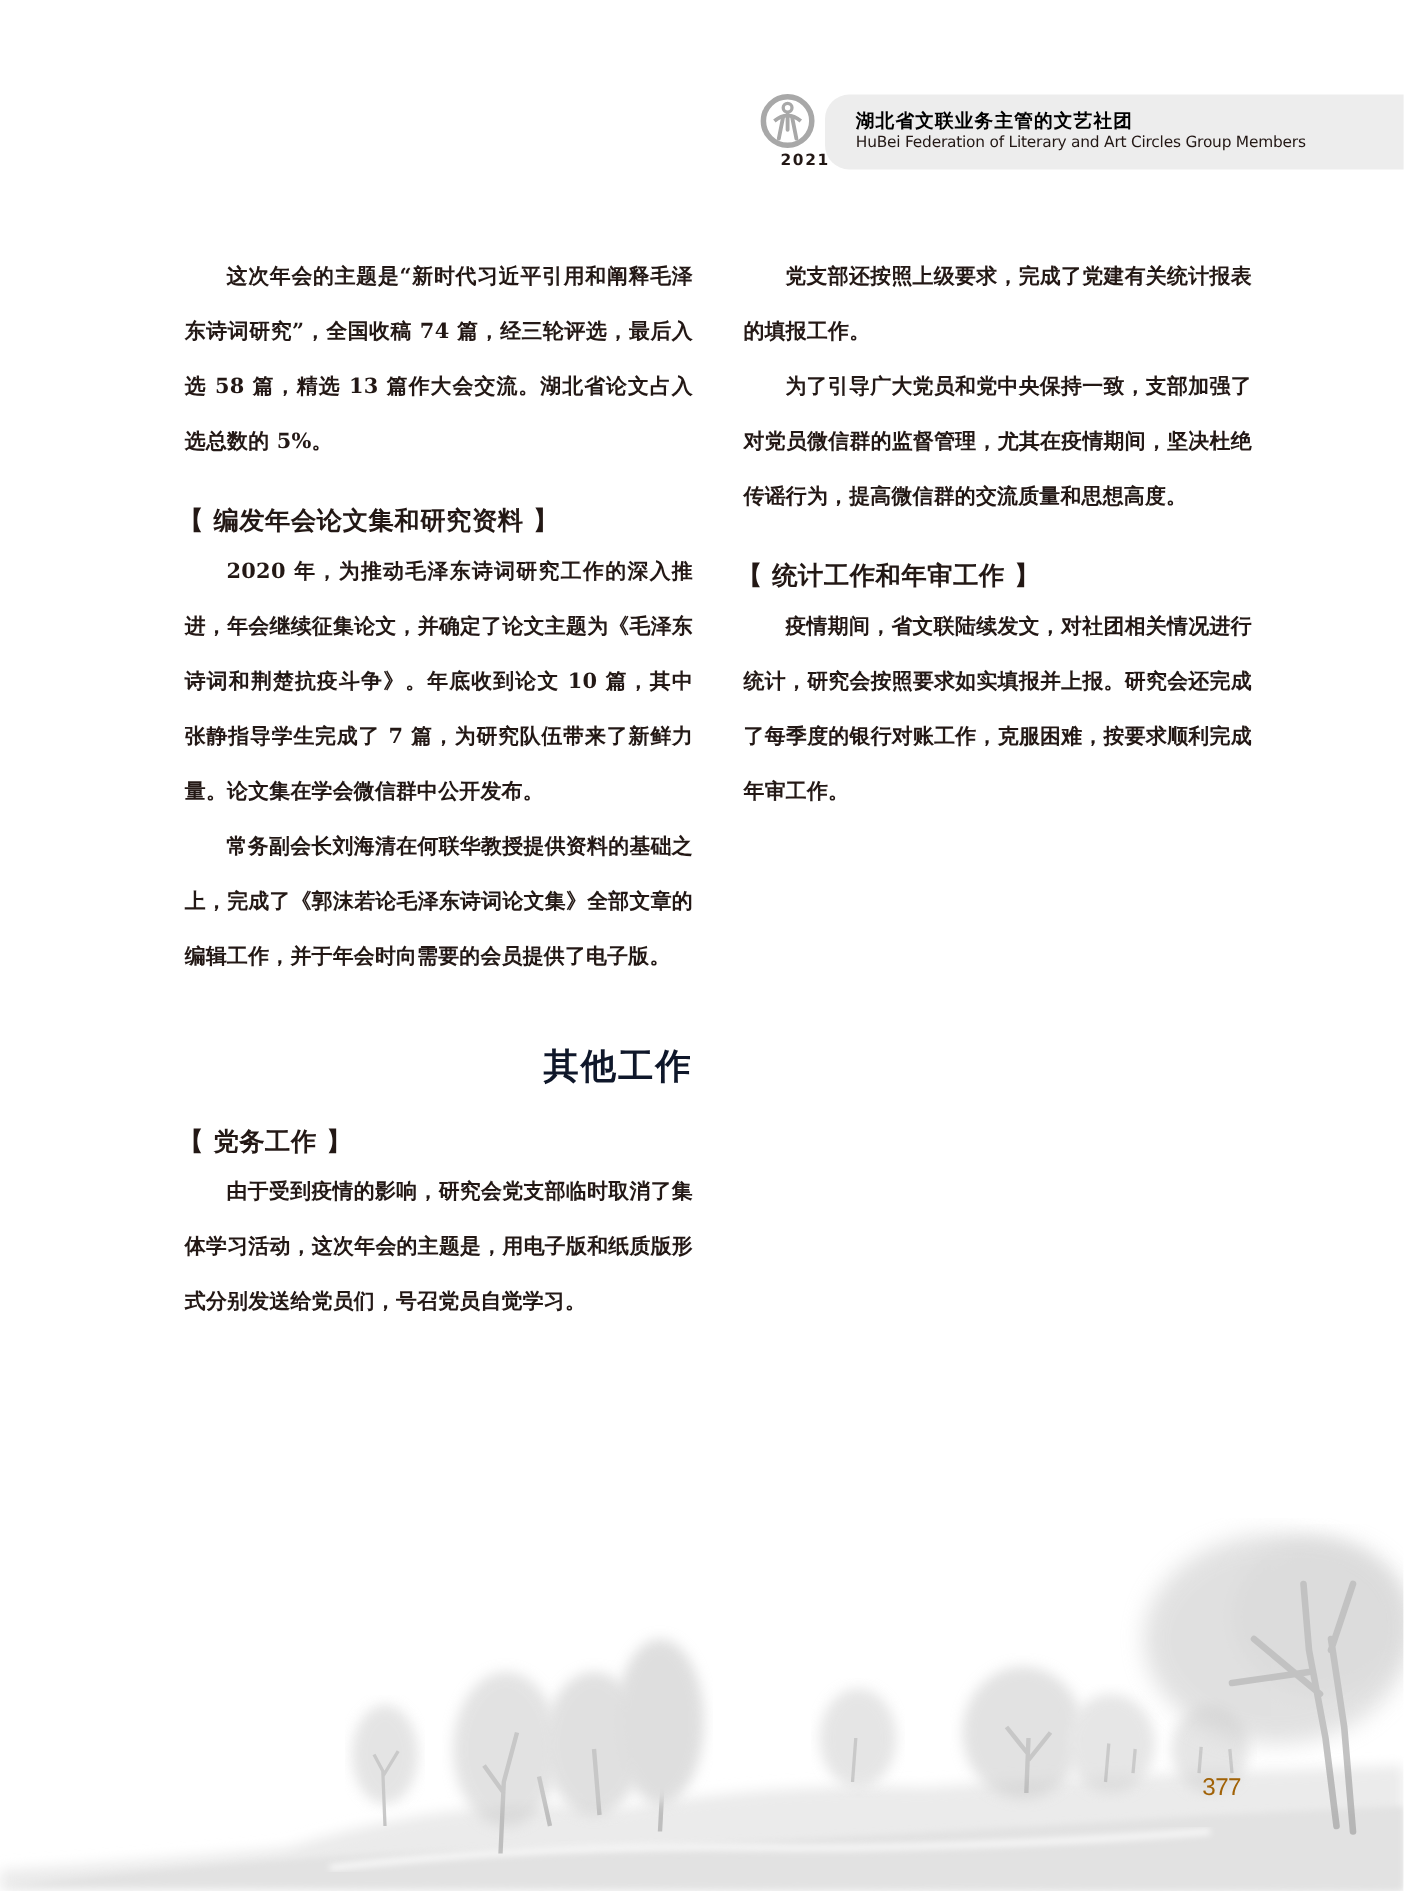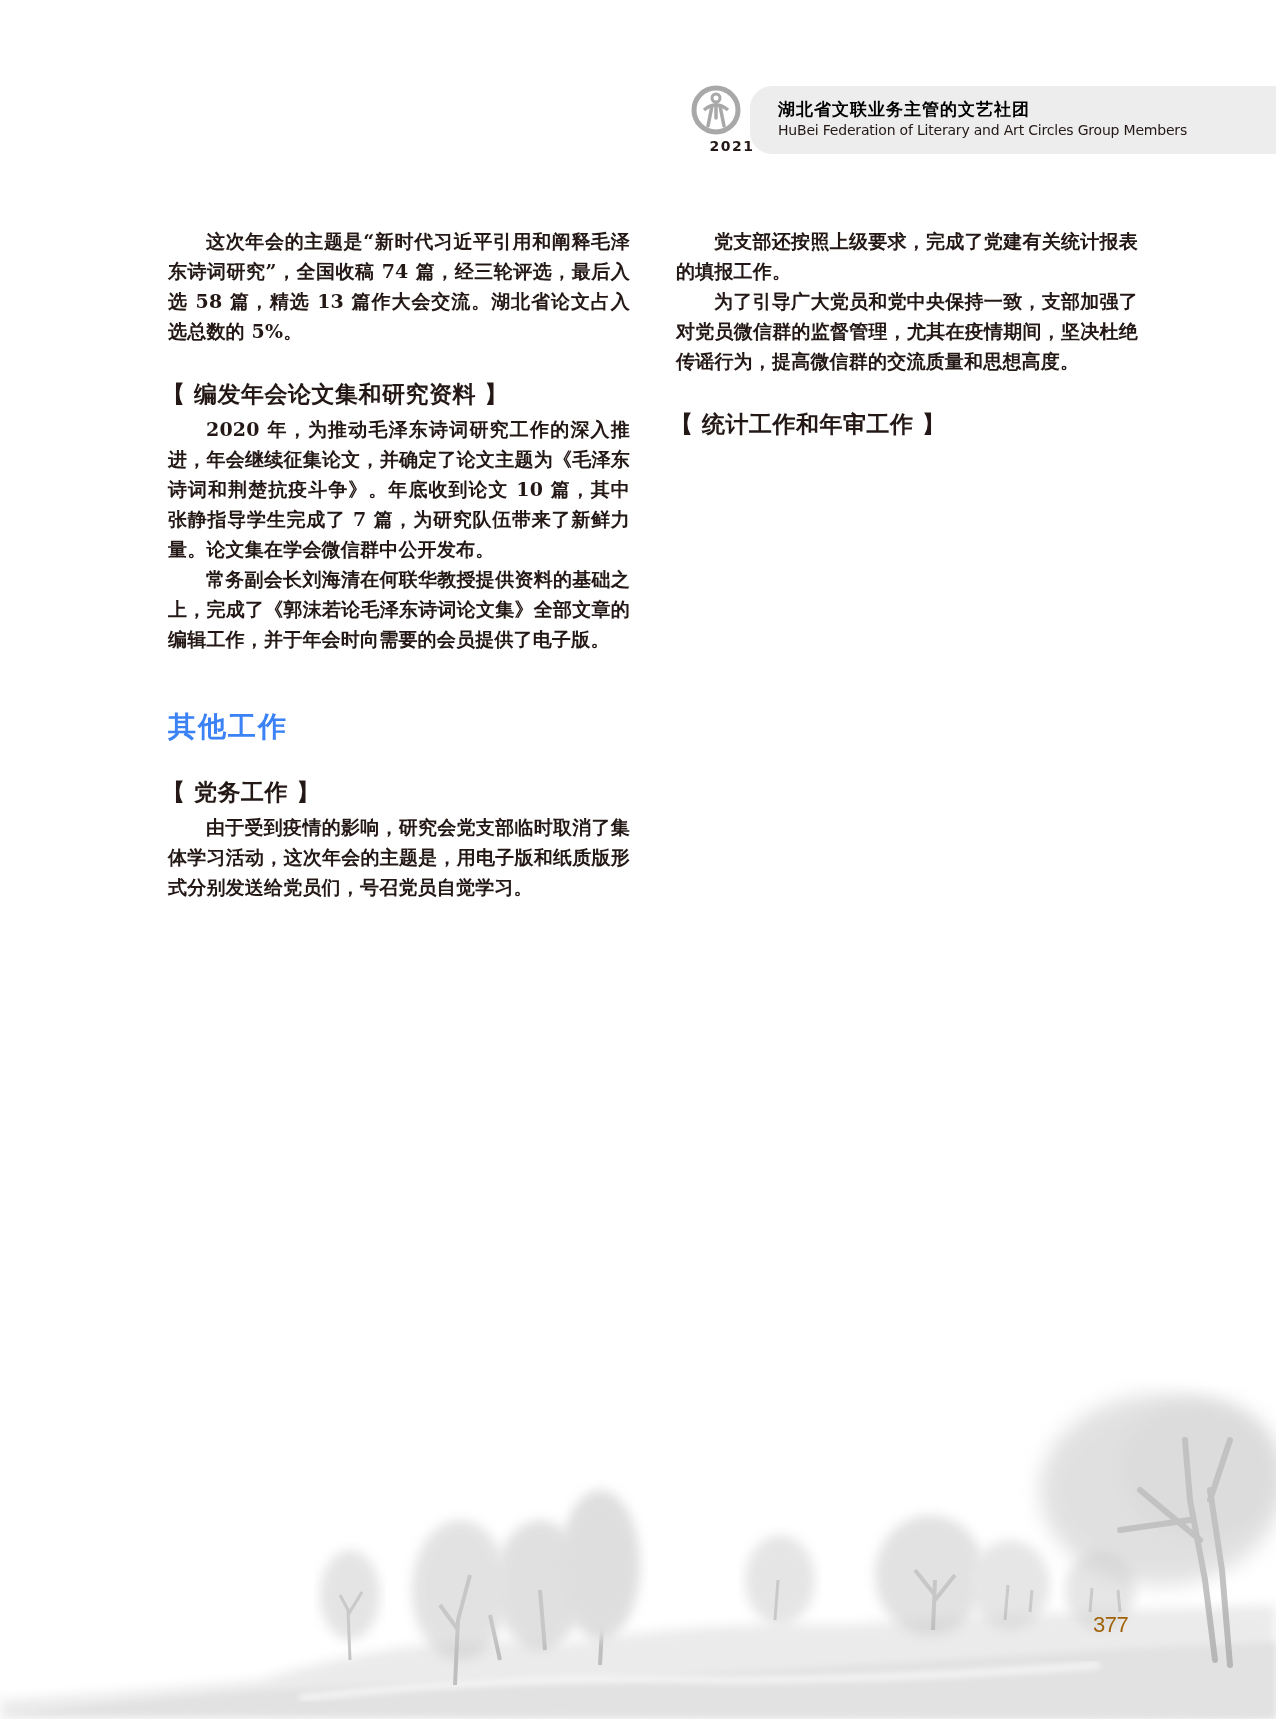--- a/index.html
+++ b/index.html
@@ -70,44 +70,44 @@
     .col {
       position: absolute;
       top: 226px;
       width: 462px;
     }
     .col-left { left: 168px; }
     .col-right { left: 676px; }
     .para {
       margin: 0;
       font-size: 19px;
-      line-height: 30px;
+      line-height: 50px;
       text-indent: 2em;
       text-align: justify;
       font-weight: bold;
       color: #231815;
       letter-spacing: 0.2px;
     }
     .sub-heading {
       margin: 0;
       font-family: "DejaVu Sans", sans-serif;
       font-size: 23px;
       line-height: 40px;
       font-weight: bold;
       color: #231815;
       margin-left: -6px;
       letter-spacing: 0.5px;
     }
     .section-title {
       margin: 0;
       font-family: "DejaVu Sans", sans-serif;
-      font-size: 28px;
-      font-weight: bold;
-      text-align: left;
-      color: #3b82f6;
+      font-size: 32px;
+      font-weight: bold;
+      text-align: right;
+      color: #0f172a;
       letter-spacing: 2px;
     }
     
     .scenery {
       position: absolute;
       left: 0; top: 1380px;
       width: 1276px; height: 339px;
     }
     .page-number {
       position: absolute;
@@ -152,20 +152,21 @@
   <h3 class="sub-heading">【 党务工作 】</h3>
   <p class="para">由于受到疫情的影响，研究会党支部临时取消了集体学习活动，这次年会的主题是，用电子版和纸质版形式分别发送给党员们，号召党员自觉学习。</p>
 </div>
 
 <div class="col col-right">
   <p class="para">党支部还按照上级要求，完成了党建有关统计报表的填报工作。</p>
   <p class="para">为了引导广大党员和党中央保持一致，支部加强了对党员微信群的监督管理，尤其在疫情期间，坚决杜绝传谣行为，提高微信群的交流质量和思想高度。</p>
 
   <div style="height:28px"></div>
   <h3 class="sub-heading">【 统计工作和年审工作 】</h3>
+  <p class="para">疫情期间，省文联陆续发文，对社团相关情况进行统计，研究会按照要求如实填报并上报。研究会还完成了每季度的银行对账工作，克服困难，按要求顺利完成年审工作。</p>
 </div>
 
 <div class="scenery">
   <svg width="1276" height="339" viewBox="0 0 1276 339">
     <defs>
       <filter id="blur3">
           <feGaussianBlur stdDeviation="3"></feGaussianBlur>
         </filter>
       <filter id="blur6">
           <feGaussianBlur stdDeviation="6"></feGaussianBlur>

